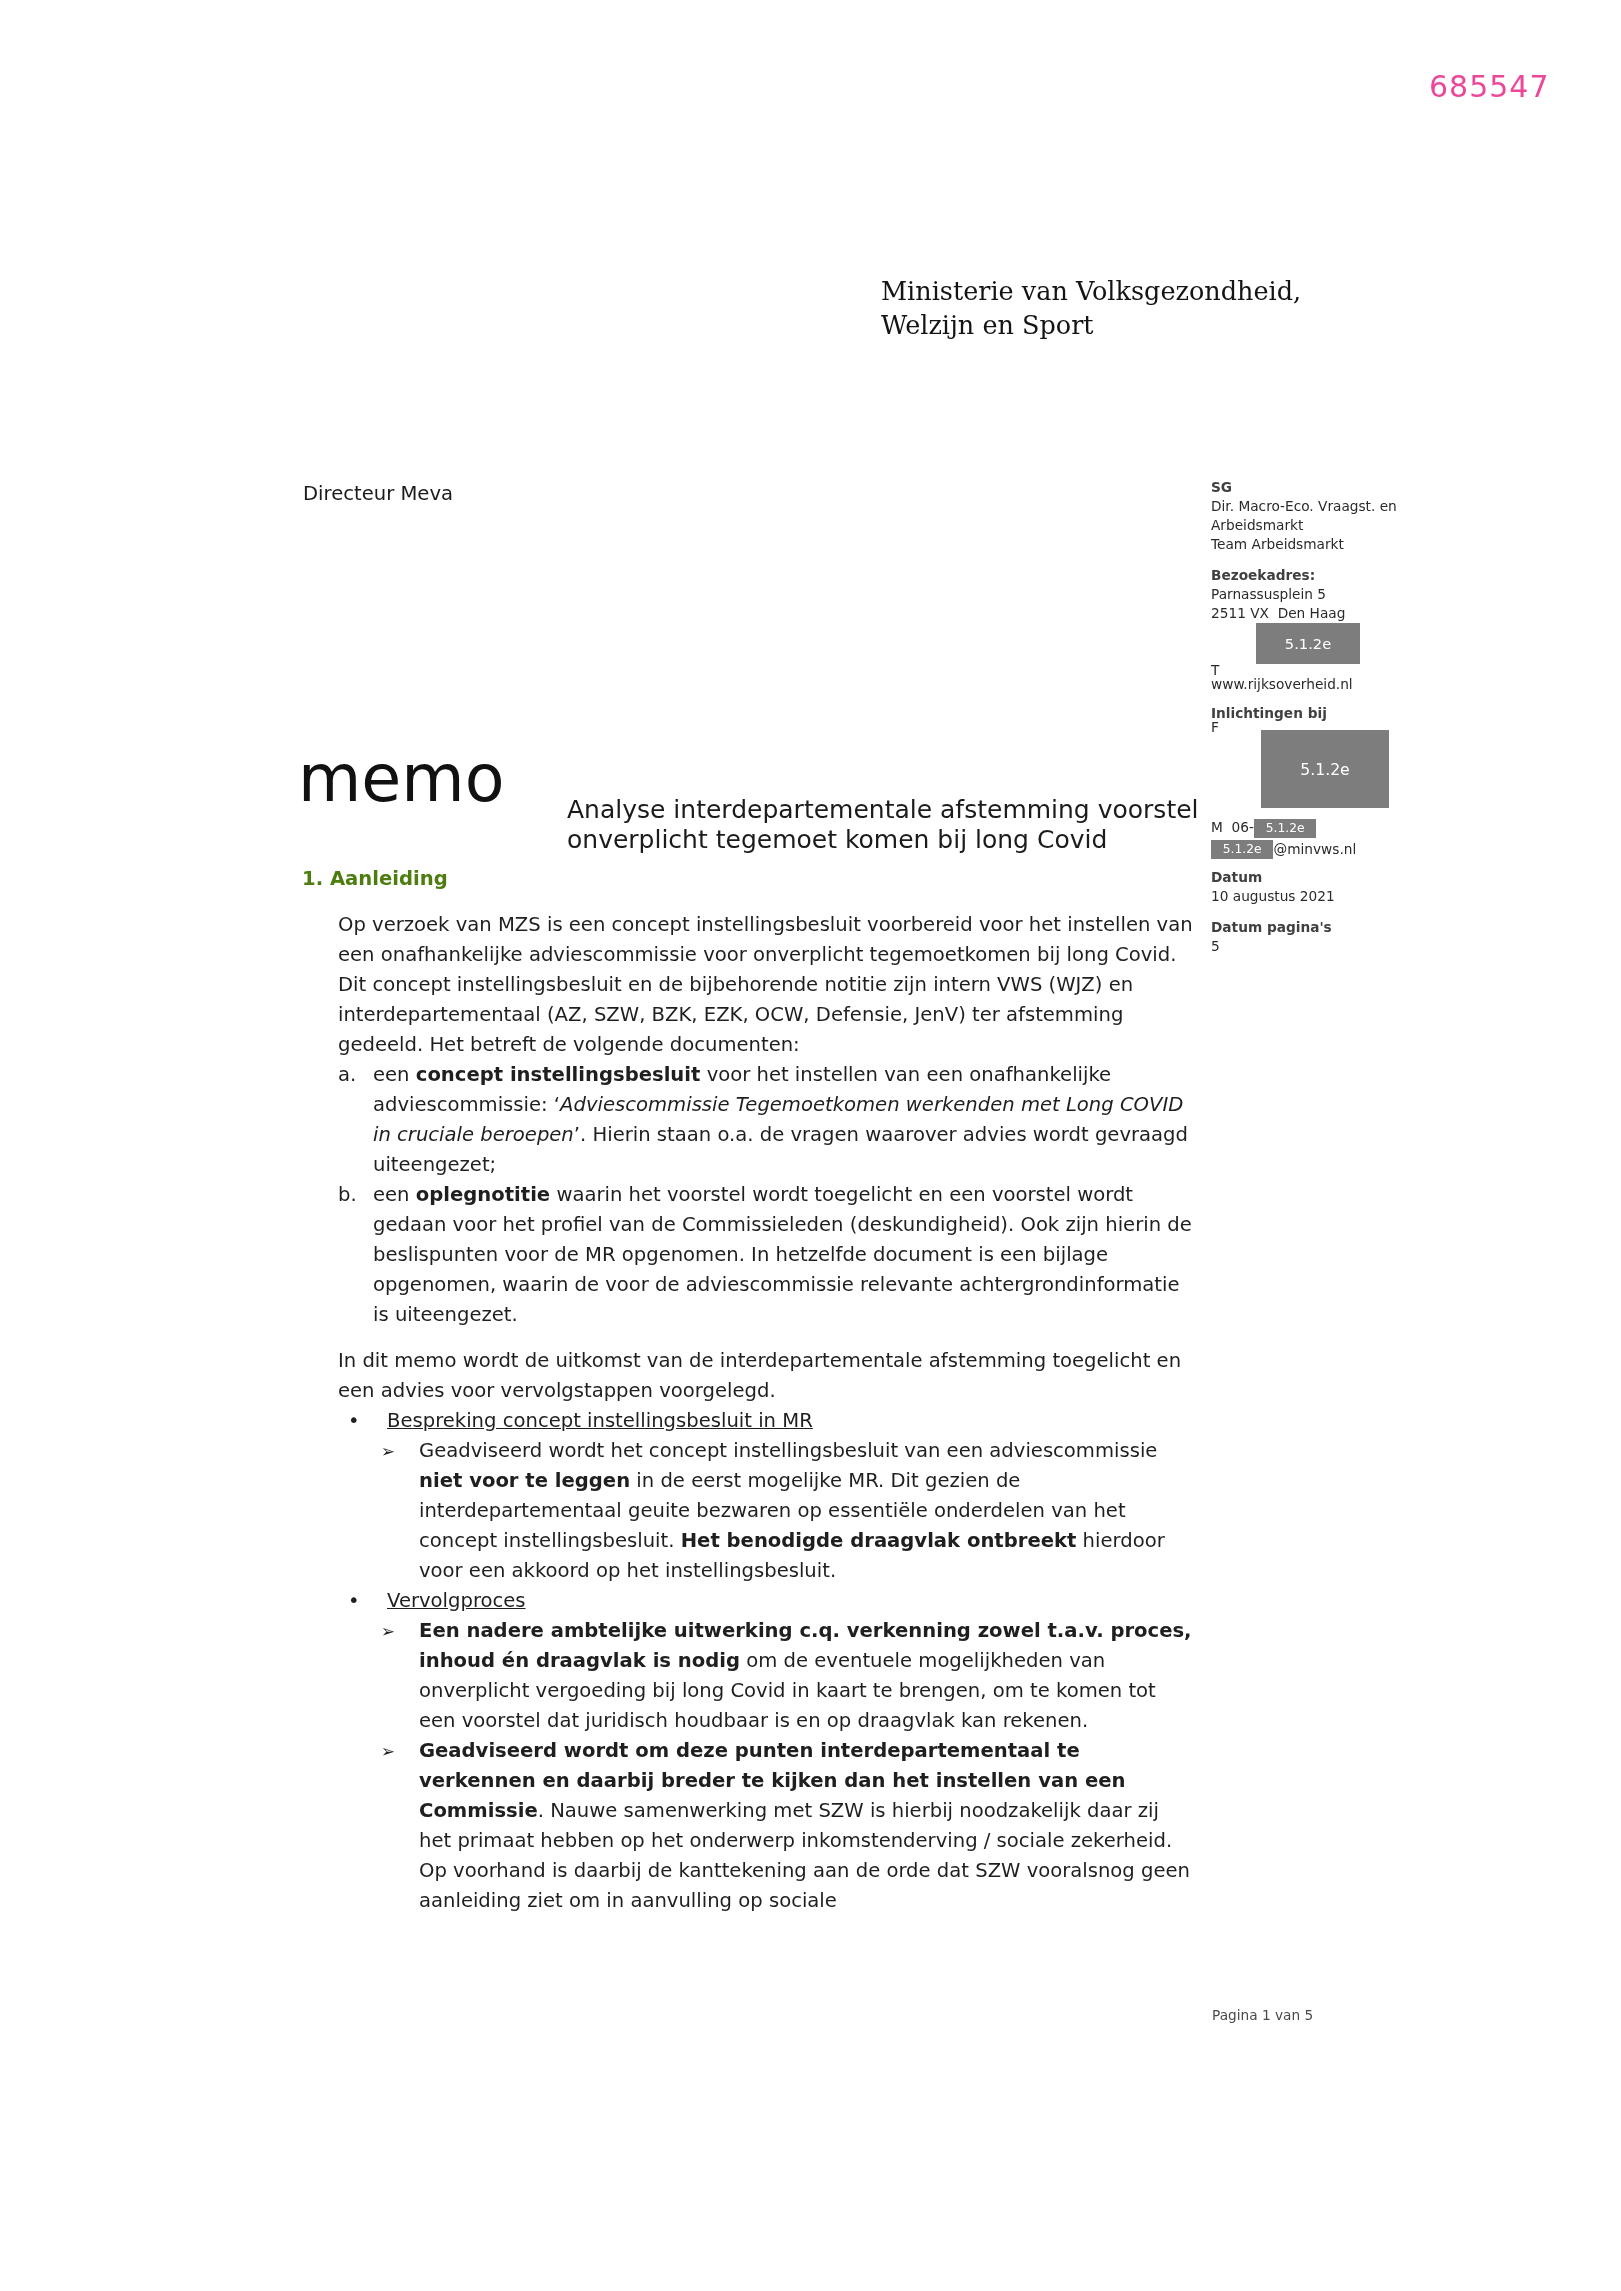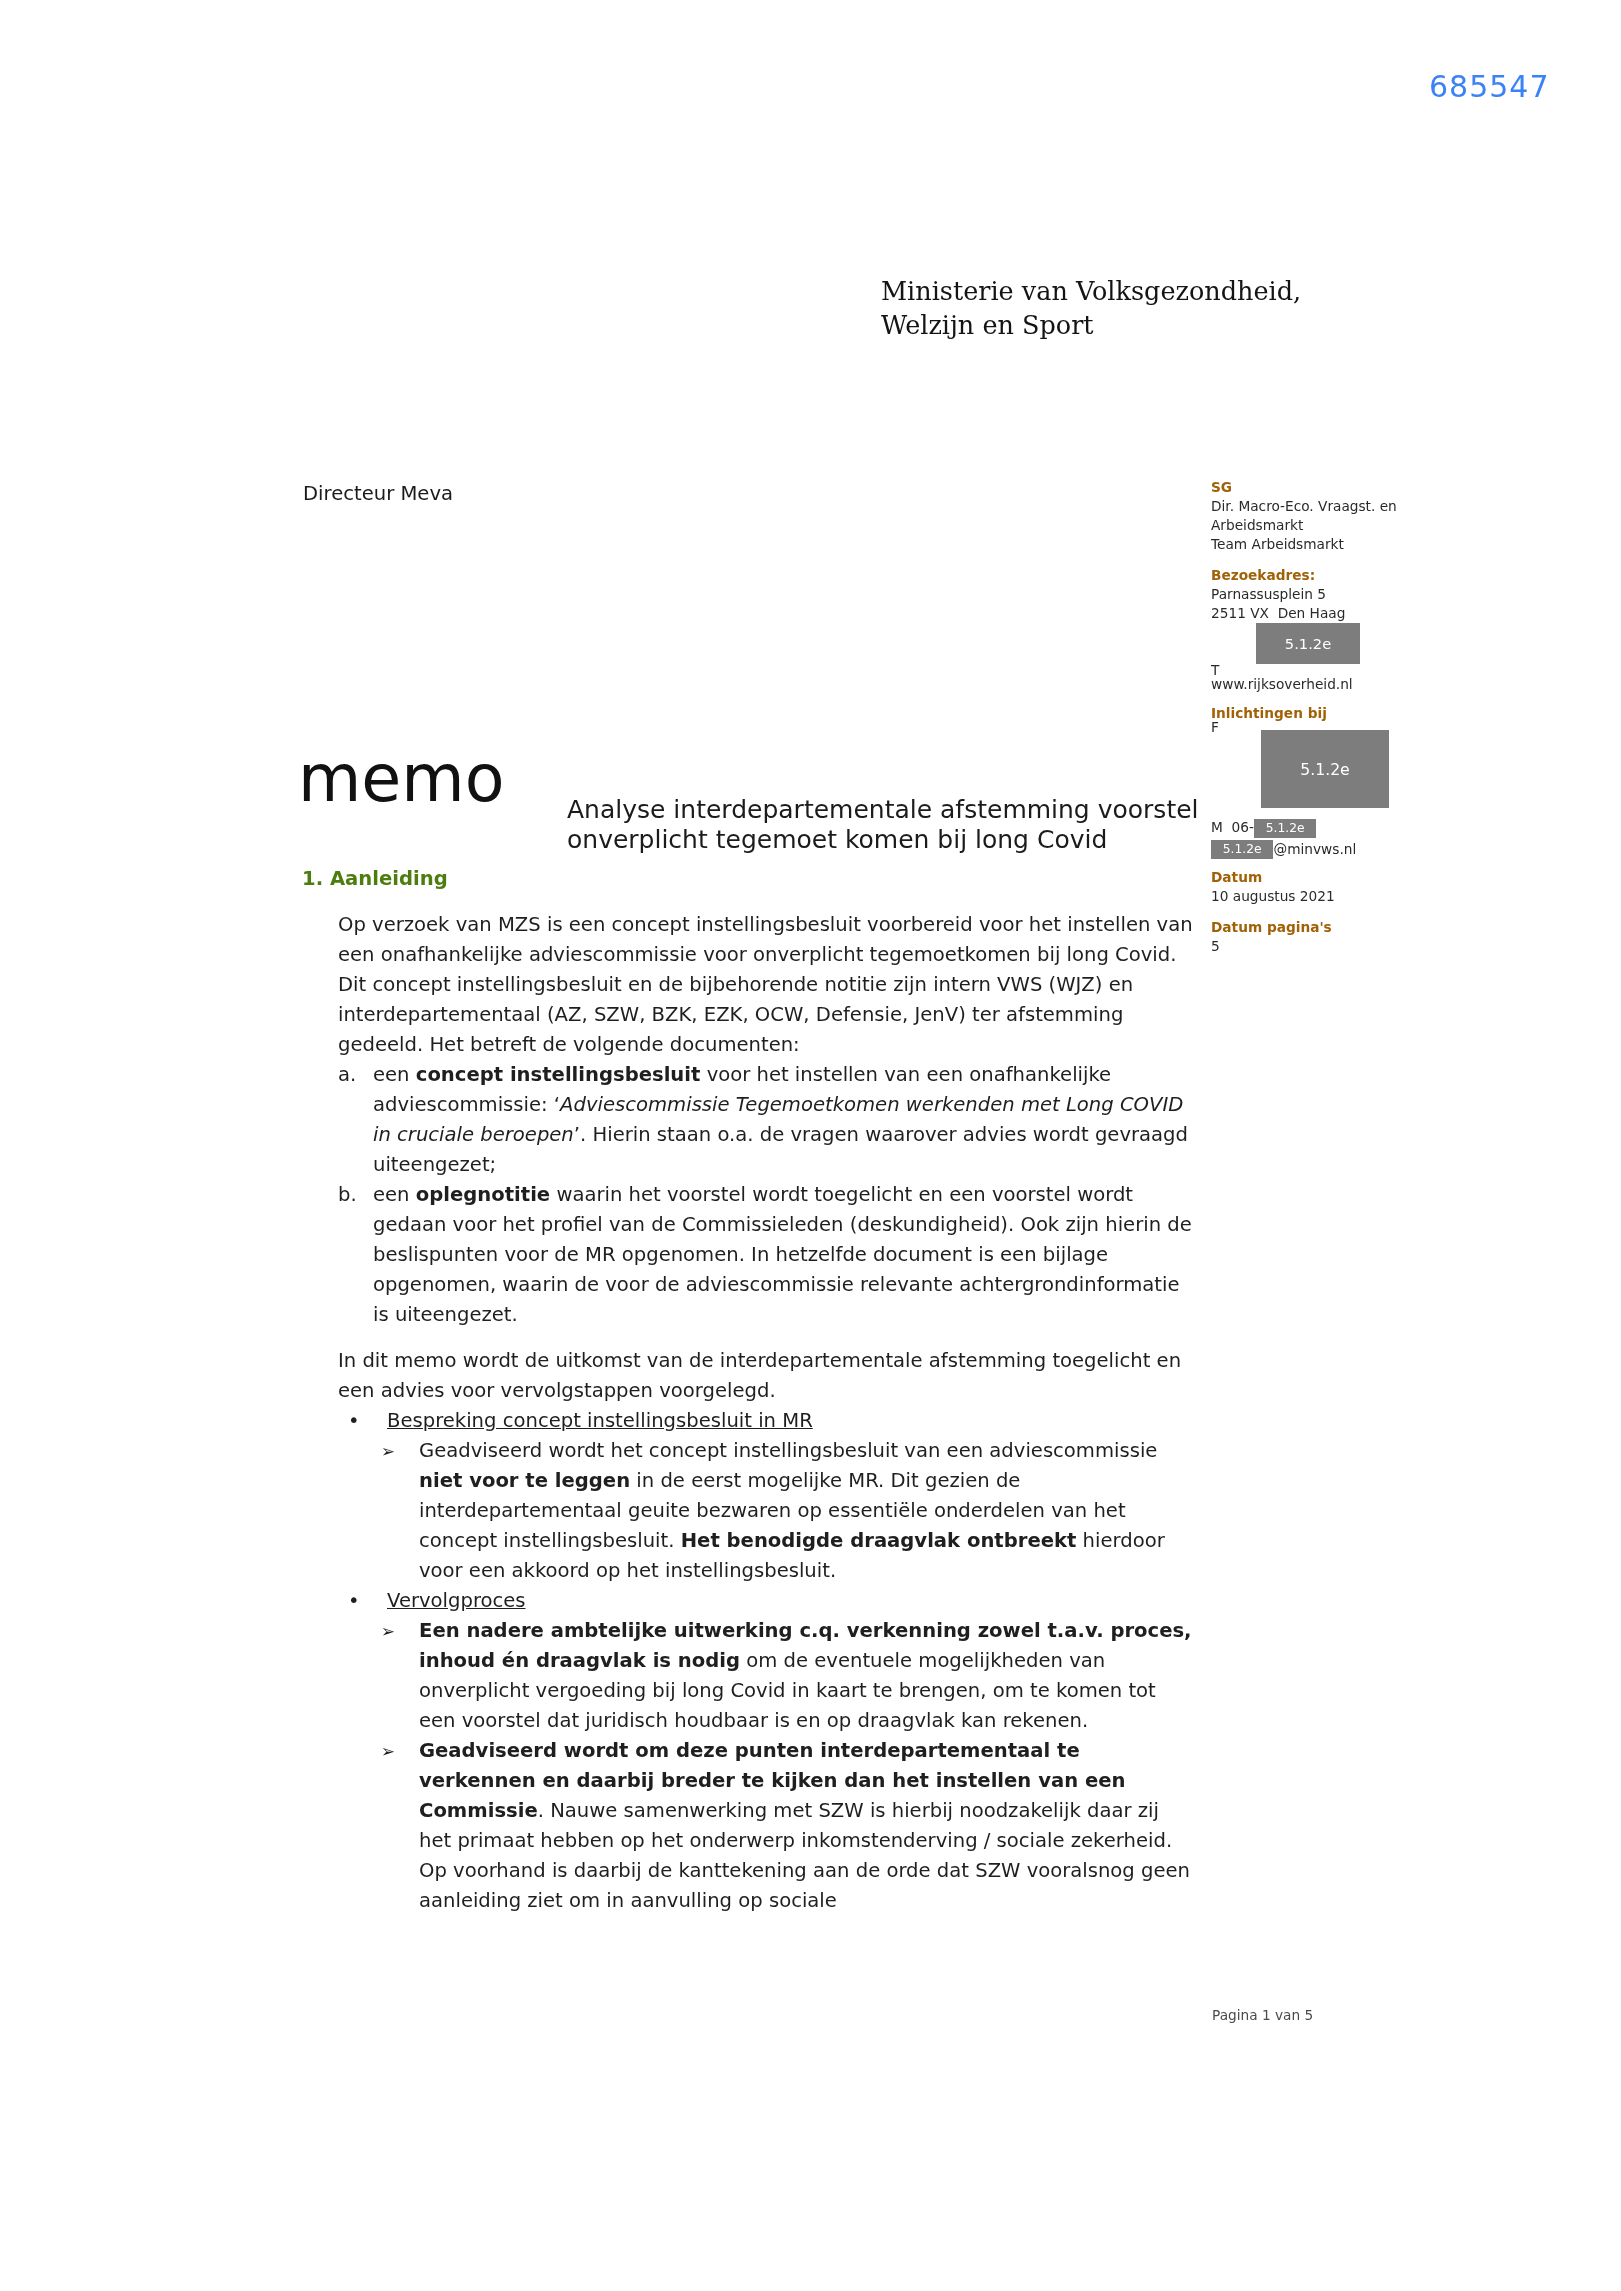--- a/index.html
+++ b/index.html
@@ -13,21 +13,21 @@
     overflow: hidden;
   }
 
   
   .doc-number {
     position: absolute;
     left: 1429px;
     top: 69px;
     font-size: 30px;
     letter-spacing: 1px;
-    color: #3b82f6;
+    color: #ec4899;
   }
 
   
   .ministry {
     position: absolute;
     left: 881px;
     top: 274px;
     font-family: "DejaVu Serif", "Liberation Serif", serif;
     font-size: 25.5px;
     line-height: 34px;
@@ -45,21 +45,21 @@
   .sidebar {
     position: absolute;
     left: 1211px;
     top: 478px;
     width: 235px;
     font-size: 13.7px;
     line-height: 19px;
     color: #2a2a2a;
   }
   .sidebar div { white-space: pre-wrap; }
-  .sb-bold { font-weight: bold; color: #a16207; }
+  .sb-bold { font-weight: bold; color: #404040; }
   .sb-gap     { margin-top: 11.8px; }
   .sb-gap-lg  { margin-top: 9px; }
   .sb-gap-sm  { margin-top: 9.8px; }
 
   .redact {
     background: #7d7d7d;
     color: #ffffff;
     display: flex;
     align-items: center;
     justify-content: center;

